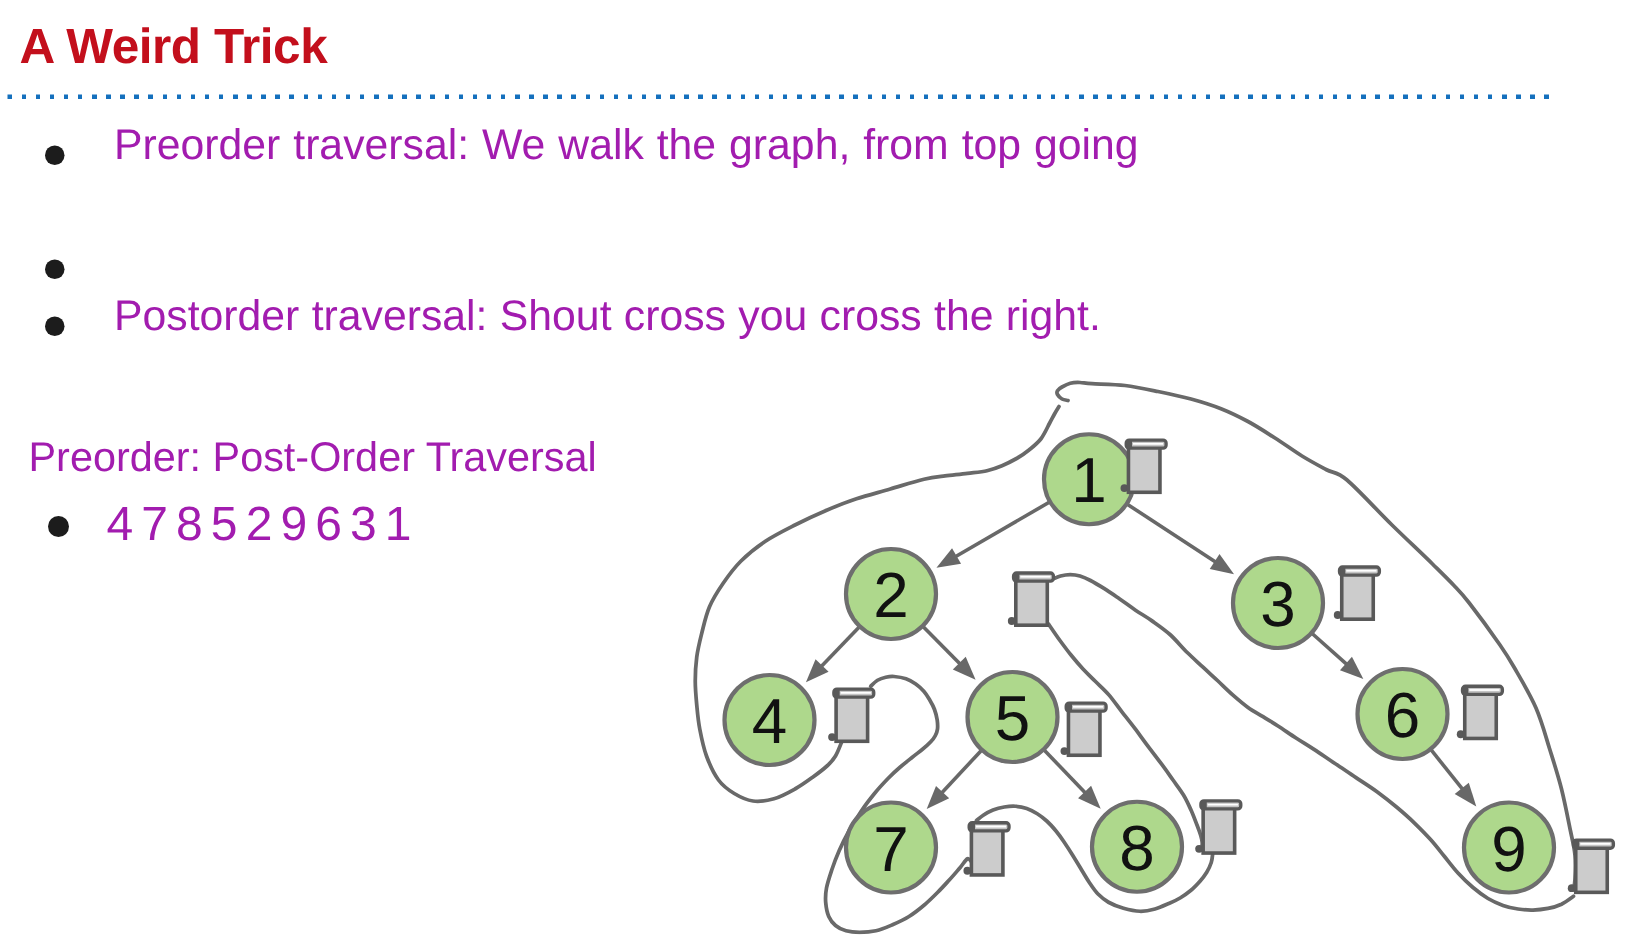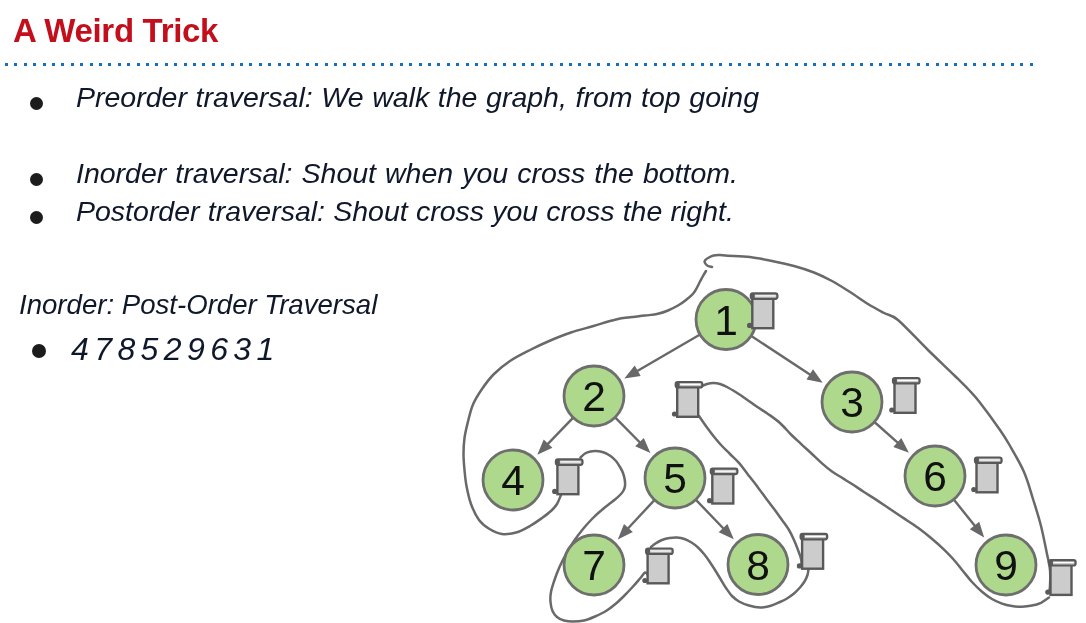--- a/index.html
+++ b/index.html
@@ -1,37 +1,36 @@
 <!DOCTYPE html>
 <html><head>
 <meta charset="utf-8">
 <style>
 html,body{margin:0;padding:0;}
 body{width:1086px;height:623px;background:#ffffff;overflow:hidden;
      font-family:"Liberation Sans",sans-serif;}
 #slide{position:relative;width:1086px;height:623px;background:#fff;}
-.t{position:absolute;white-space:nowrap;color:#0f172a;font-size:28.5px;line-height:1;font-style:italic;}
+.t{position:absolute;white-space:nowrap;color:#a21caf;font-size:28.5px;line-height:1;}
 .bdot{position:absolute;width:13px;height:13px;border-radius:50%;background:#1c1c1c;}
 #title{position:absolute;left:13px;top:11.5px;font-size:33px;font-weight:bold;
        color:#c30f1c;white-space:nowrap;letter-spacing:-0.3px;}
 #dots{position:absolute;left:5px;top:62.5px;width:1033px;height:3px;
       background:repeating-linear-gradient(90deg,#1470bd 0,#1470bd 3px,transparent 3px,transparent 9.4px);}
 </style>
 </head>
 <body>
 <div id="slide">
 <div id="title">A Weird Trick</div>
 <div id="dots"></div>
 <div class="bdot" style="left:30px;top:97px;"></div>
 <div class="t" style="left:76px;top:82.7px;word-spacing:0.7px;" id="l1">Preorder traversal: We walk the graph, from top going</div>
 <div class="bdot" style="left:30px;top:173px;"></div>
-<div class="t" style="left:76px;top:158.7px;word-spacing:1.1px;" id="l3">Inorder traversal: Shout when you cross the bottom.</div>
 <div class="bdot" style="left:30px;top:211px;"></div>
 <div class="t" style="left:76px;top:196.7px;word-spacing:0.3px;" id="l4">Postorder traversal: Shout cross you cross the right.</div>
-<div class="t" style="left:19px;top:290.5px;font-size:27.6px;" id="ex">Inorder: Post-Order Traversal</div>
+<div class="t" style="left:19px;top:290.5px;font-size:27.6px;" id="ex">Preorder: Post-Order Traversal</div>
 <div class="bdot" style="left:32px;top:344px;width:14px;height:14px;"></div>
 <div class="t" style="left:71px;top:332.5px;font-size:32px;word-spacing:-3.5px;text-align:right;" id="seq">4 7 8 5 2 9 6 3 1</div>
 <svg width="1086" height="623" viewBox="0 0 1086 623" style="position:absolute;left:0;top:0">
 <g fill="none" stroke="#696969" stroke-width="2.5" stroke-linecap="round" stroke-linejoin="round">
 <path d="M 712.0 267.0 C 711.3 266.8 709.2 266.7 708.0 266.0 C 706.8 265.3 705.5 263.9 705.0 263.0 C 704.5 262.1 704.5 261.3 705.0 260.5 C 705.5 259.7 706.6 258.8 708.0 258.0 C 709.4 257.2 711.5 256.0 713.5 255.5 C 715.5 255.0 717.6 254.9 720.0 255.0 C 722.4 255.1 723.0 255.5 728.0 255.8 C 733.0 256.1 742.7 256.1 750.0 257.0 C 757.3 257.9 764.7 259.5 772.0 261.0 C 779.3 262.5 787.0 264.1 794.0 266.0 C 801.0 267.9 807.7 270.0 814.0 272.5 C 820.3 275.0 826.0 277.8 832.0 281.0 C 838.0 284.2 844.0 288.2 850.0 292.0 C 856.0 295.8 862.3 300.5 868.0 304.0 C 873.7 307.5 879.0 310.3 884.0 313.0 C 889.0 315.7 890.7 313.8 898.0 320.0 C 905.3 326.2 918.5 340.7 928.0 350.0 C 937.5 359.3 948.2 369.3 955.0 376.0 C 961.8 382.7 964.9 385.7 969.0 390.0 C 973.1 394.3 974.3 395.3 979.5 402.0 C 984.7 408.7 995.0 422.8 1000.0 430.0 C 1005.0 437.2 1005.5 438.0 1009.5 445.0 C 1013.5 452.0 1020.1 463.0 1024.0 472.0 C 1027.9 481.0 1030.2 490.0 1033.0 499.0 C 1035.8 508.0 1038.7 516.8 1041.0 526.0 C 1043.3 535.2 1045.5 546.7 1047.0 554.0 C 1048.5 561.3 1049.5 564.7 1050.0 570.0 C 1050.5 575.3 1050.2 582.2 1050.0 586.0 C 1049.8 589.8 1049.2 591.8 1049.0 593.0"></path>
 <path d="M 706.0 271.0 C 705.5 271.8 704.0 274.2 703.0 276.0 C 702.0 277.8 701.3 279.2 699.8 282.0 C 698.3 284.8 696.3 289.5 694.0 292.5 C 691.7 295.5 688.7 297.8 686.0 300.0 C 683.3 302.2 681.0 303.8 678.0 305.5 C 675.0 307.2 671.3 309.1 668.0 310.5 C 664.7 311.9 661.8 312.9 658.0 313.8 C 654.2 314.7 649.7 315.0 645.0 315.6 C 640.3 316.2 634.8 316.7 630.0 317.3 C 625.2 317.9 622.1 318.1 616.0 319.5 C 609.9 320.9 601.0 323.8 593.5 326.0 C 586.0 328.2 578.0 330.2 571.0 332.5 C 564.0 334.8 558.3 337.1 551.5 340.0 C 544.7 342.9 536.9 346.5 530.0 350.0 C 523.1 353.5 516.0 357.0 510.0 361.0 C 504.0 365.0 498.7 369.3 494.0 374.0 C 489.3 378.7 485.5 383.9 482.0 389.0 C 478.5 394.1 475.3 399.1 473.0 404.5 C 470.7 409.9 469.4 415.9 468.0 421.5 C 466.6 427.1 465.2 432.6 464.5 438.0 C 463.8 443.4 463.5 448.7 463.5 454.0 C 463.5 459.3 464.0 464.7 464.5 470.0 C 465.0 475.3 465.4 480.3 466.5 486.0 C 467.6 491.7 468.9 498.3 471.0 504.0 C 473.1 509.7 475.9 515.8 479.0 520.0 C 482.1 524.2 485.7 526.7 489.5 529.0 C 493.3 531.3 497.6 533.4 502.0 534.0 C 506.4 534.6 511.3 533.8 516.0 532.5 C 520.7 531.2 525.7 528.4 530.0 526.0 C 534.3 523.6 538.4 520.6 542.0 518.0 C 545.6 515.4 549.0 512.8 551.5 510.5 C 554.0 508.2 555.4 506.6 557.0 504.0 C 558.6 501.4 560.3 496.5 561.0 495.0"></path>
 <path d="M 580.5 457.5 C 581.2 456.8 583.3 454.5 585.0 453.5 C 586.7 452.5 588.7 451.9 590.5 451.5 C 592.3 451.1 593.8 450.8 596.0 451.0 C 598.2 451.2 601.6 451.7 604.0 452.5 C 606.4 453.3 608.5 454.6 610.5 456.0 C 612.5 457.4 614.4 459.2 616.0 461.0 C 617.6 462.8 618.8 465.0 620.0 467.0 C 621.2 469.0 622.2 470.8 623.0 473.0 C 623.8 475.2 624.5 477.8 624.8 480.0 C 625.1 482.2 625.2 484.2 625.0 486.0 C 624.8 487.8 624.2 489.1 623.5 490.5 C 622.8 491.9 621.9 493.0 620.5 494.5 C 619.1 496.0 617.1 497.8 615.0 499.5 C 612.9 501.2 610.5 503.0 608.0 505.0 C 605.5 507.0 602.7 509.2 600.0 511.5 C 597.3 513.8 594.8 516.1 592.0 519.0 C 589.2 521.9 586.0 525.3 583.0 529.0 C 580.0 532.7 576.8 536.8 574.0 541.0 C 571.2 545.2 568.4 549.7 566.0 554.0 C 563.6 558.3 561.4 562.7 559.5 567.0 C 557.6 571.3 555.9 575.8 554.5 580.0 C 553.1 584.2 551.7 588.3 551.0 592.0 C 550.3 595.7 550.2 598.8 550.5 602.0 C 550.8 605.2 551.4 608.5 552.5 611.0 C 553.6 613.5 555.1 615.4 557.0 617.0 C 558.9 618.6 561.3 619.8 564.0 620.5 C 566.7 621.2 569.7 621.5 573.0 621.5 C 576.3 621.5 580.3 621.3 584.0 620.5 C 587.7 619.7 591.3 618.1 595.0 616.5 C 598.7 614.9 602.5 613.2 606.0 611.0 C 609.5 608.8 612.8 606.2 616.0 603.5 C 619.2 600.8 622.2 597.8 625.0 595.0 C 627.8 592.2 630.5 589.2 633.0 586.5 C 635.5 583.8 638.0 580.8 640.0 578.5 C 642.0 576.2 643.7 573.1 645.0 572.5 C 646.3 571.9 647.5 574.6 648.0 575.0"></path>
 <path d="M 651.0 547.0 C 651.8 546.4 653.7 544.7 655.5 543.5 C 657.3 542.3 659.7 540.9 662.0 540.0 C 664.3 539.1 667.0 538.4 669.5 538.0 C 672.0 537.6 674.5 537.3 677.0 537.5 C 679.5 537.7 682.1 538.2 684.5 539.0 C 686.9 539.8 689.2 541.1 691.5 542.5 C 693.8 543.9 695.9 545.6 698.0 547.5 C 700.1 549.4 702.1 551.7 704.0 554.0 C 705.9 556.3 707.7 558.8 709.5 561.5 C 711.3 564.2 713.2 567.1 715.0 570.0 C 716.8 572.9 718.7 576.0 720.5 579.0 C 722.3 582.0 724.1 585.2 726.0 588.0 C 727.9 590.8 729.8 593.8 732.0 596.0 C 734.2 598.2 736.2 599.9 739.0 601.5 C 741.8 603.1 745.5 604.5 749.0 605.5 C 752.5 606.5 756.5 607.4 760.0 607.5 C 763.5 607.6 766.7 606.9 770.0 606.0 C 773.3 605.1 777.2 603.2 780.0 602.0 C 782.8 600.8 784.7 599.9 787.0 598.5 C 789.3 597.1 791.8 595.3 794.0 593.5 C 796.2 591.7 798.2 589.5 800.0 587.5 C 801.8 585.5 803.2 583.6 804.5 581.5 C 805.8 579.4 806.8 577.1 807.5 575.0 C 808.2 572.9 808.3 570.0 808.5 569.0"></path>
 <path d="M 699.0 416.0 C 700.3 417.9 704.5 424.1 707.0 427.5 C 709.5 430.9 711.5 433.6 714.0 436.7 C 716.5 439.8 719.3 443.1 722.0 446.0 C 724.7 448.9 727.1 451.1 730.0 454.0 C 732.9 456.9 736.4 459.9 739.4 463.4 C 742.4 466.9 745.2 471.1 748.2 474.9 C 751.2 478.7 754.2 482.4 757.1 486.3 C 760.0 490.2 763.0 494.4 765.9 498.2 C 768.8 502.0 771.6 505.7 774.3 509.3 C 777.0 512.9 779.5 516.5 782.0 520.0 C 784.5 523.5 787.0 526.7 789.0 530.0 C 791.0 533.3 792.5 536.7 794.0 540.0 C 795.5 543.3 796.9 547.2 798.0 550.0 C 799.1 552.8 799.9 555.0 800.5 557.0 C 801.1 559.0 801.4 560.5 801.5 562.0 C 801.6 563.5 801.1 565.3 801.0 566.0"></path>
 <path d="M 701.0 386.5 C 702.0 386.1 704.9 384.6 707.0 384.0 C 709.1 383.4 711.3 383.0 713.5 383.0 C 715.7 383.0 717.8 383.3 720.0 384.0 C 722.2 384.7 724.3 385.6 727.0 387.0 C 729.7 388.4 732.8 390.3 736.0 392.3 C 739.2 394.3 742.5 396.6 746.0 399.0 C 749.5 401.4 753.3 404.3 757.0 406.8 C 760.7 409.3 764.2 411.2 768.0 413.9 C 771.8 416.6 776.1 419.5 780.0 423.0 C 783.9 426.5 787.8 431.4 791.5 435.0 C 795.2 438.6 798.6 441.6 802.0 444.8 C 805.4 448.0 808.7 450.9 812.0 454.0 C 815.3 457.1 818.7 460.5 822.0 463.4 C 825.3 466.3 828.7 469.2 832.0 471.6 C 835.3 474.0 838.7 475.7 842.0 477.8 C 845.3 479.9 848.3 481.6 852.0 484.0 C 855.7 486.4 860.0 489.4 864.0 492.0 C 868.0 494.6 871.7 496.8 876.0 499.6 C 880.3 502.4 885.3 505.9 890.0 509.0 C 894.7 512.1 899.3 515.3 904.0 518.4 C 908.7 521.5 913.5 524.5 918.0 527.8 C 922.5 531.1 926.8 534.5 931.0 538.0 C 935.2 541.5 939.2 545.0 943.0 548.7 C 946.8 552.4 950.7 556.3 954.0 560.0 C 957.3 563.7 960.0 567.3 963.0 571.0 C 966.0 574.7 968.8 578.5 972.0 582.0 C 975.2 585.5 978.7 588.9 982.0 591.7 C 985.3 594.5 988.7 597.0 992.0 599.0 C 995.3 601.0 998.7 602.4 1002.0 603.6 C 1005.3 604.8 1008.7 605.5 1012.0 606.0 C 1015.3 606.5 1018.7 606.8 1022.0 606.7 C 1025.3 606.6 1028.8 606.2 1032.0 605.6 C 1035.2 605.0 1038.2 604.1 1041.0 602.8 C 1043.8 601.4 1047.7 598.4 1049.0 597.5"></path>

